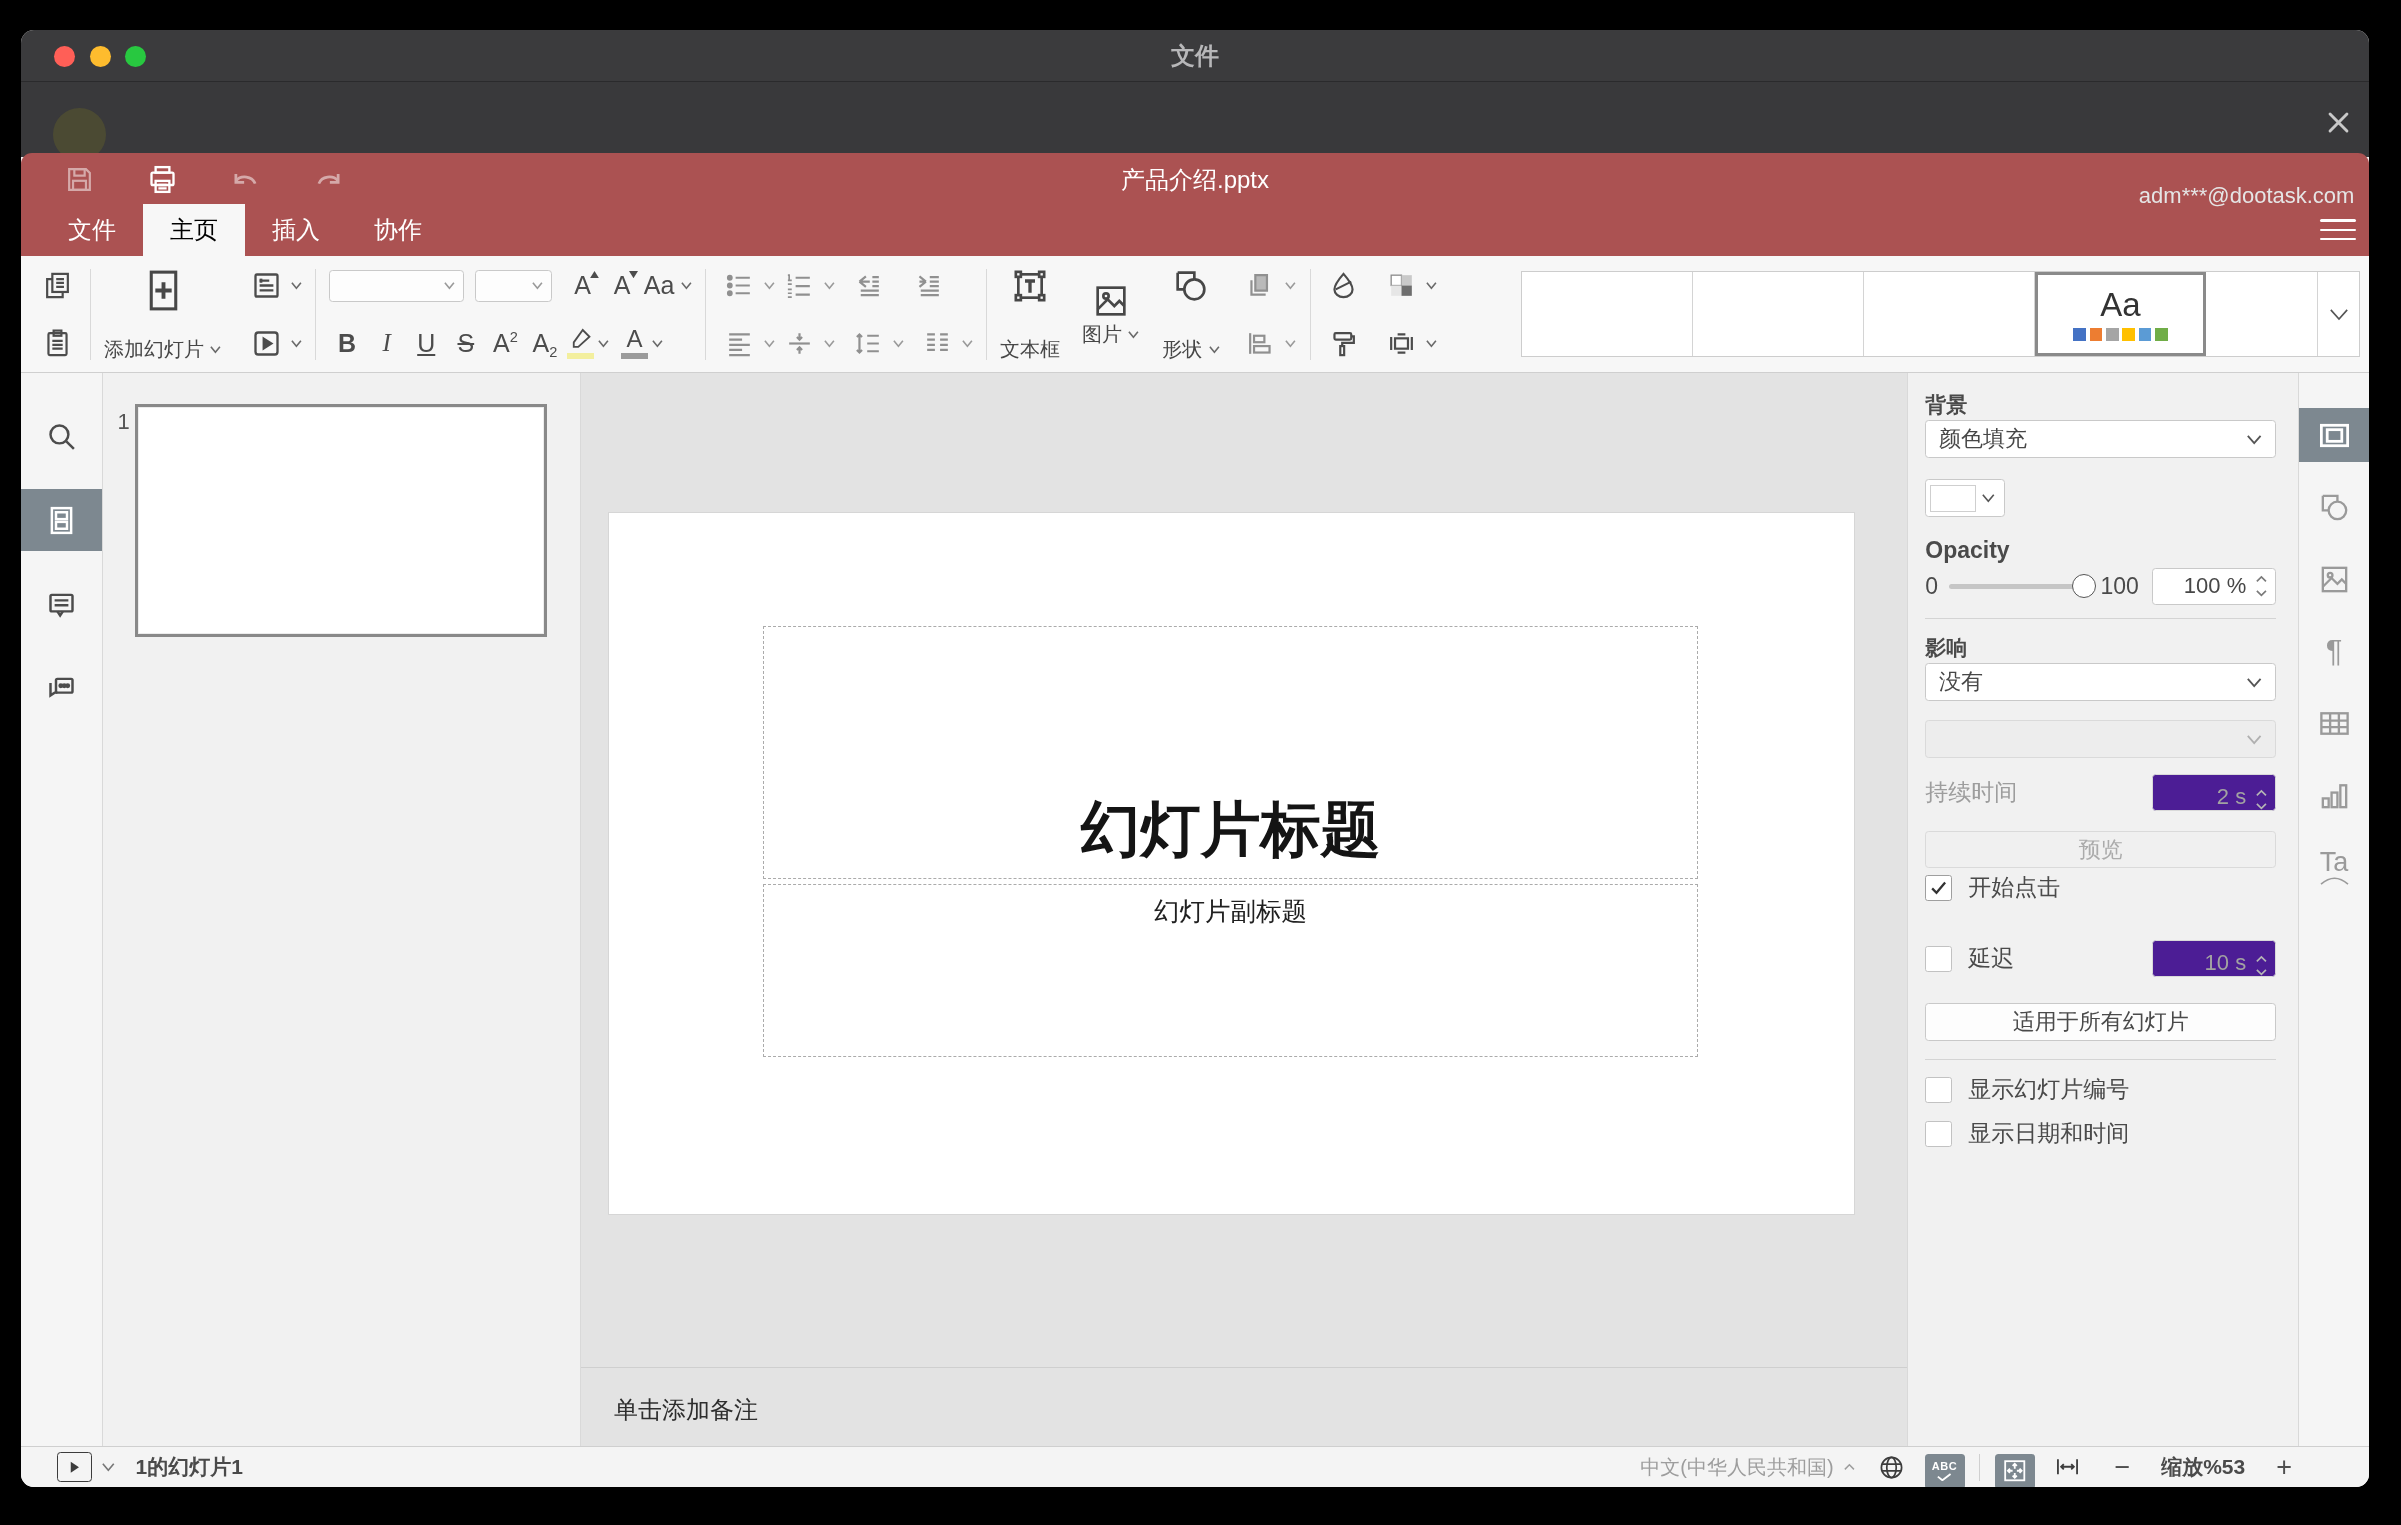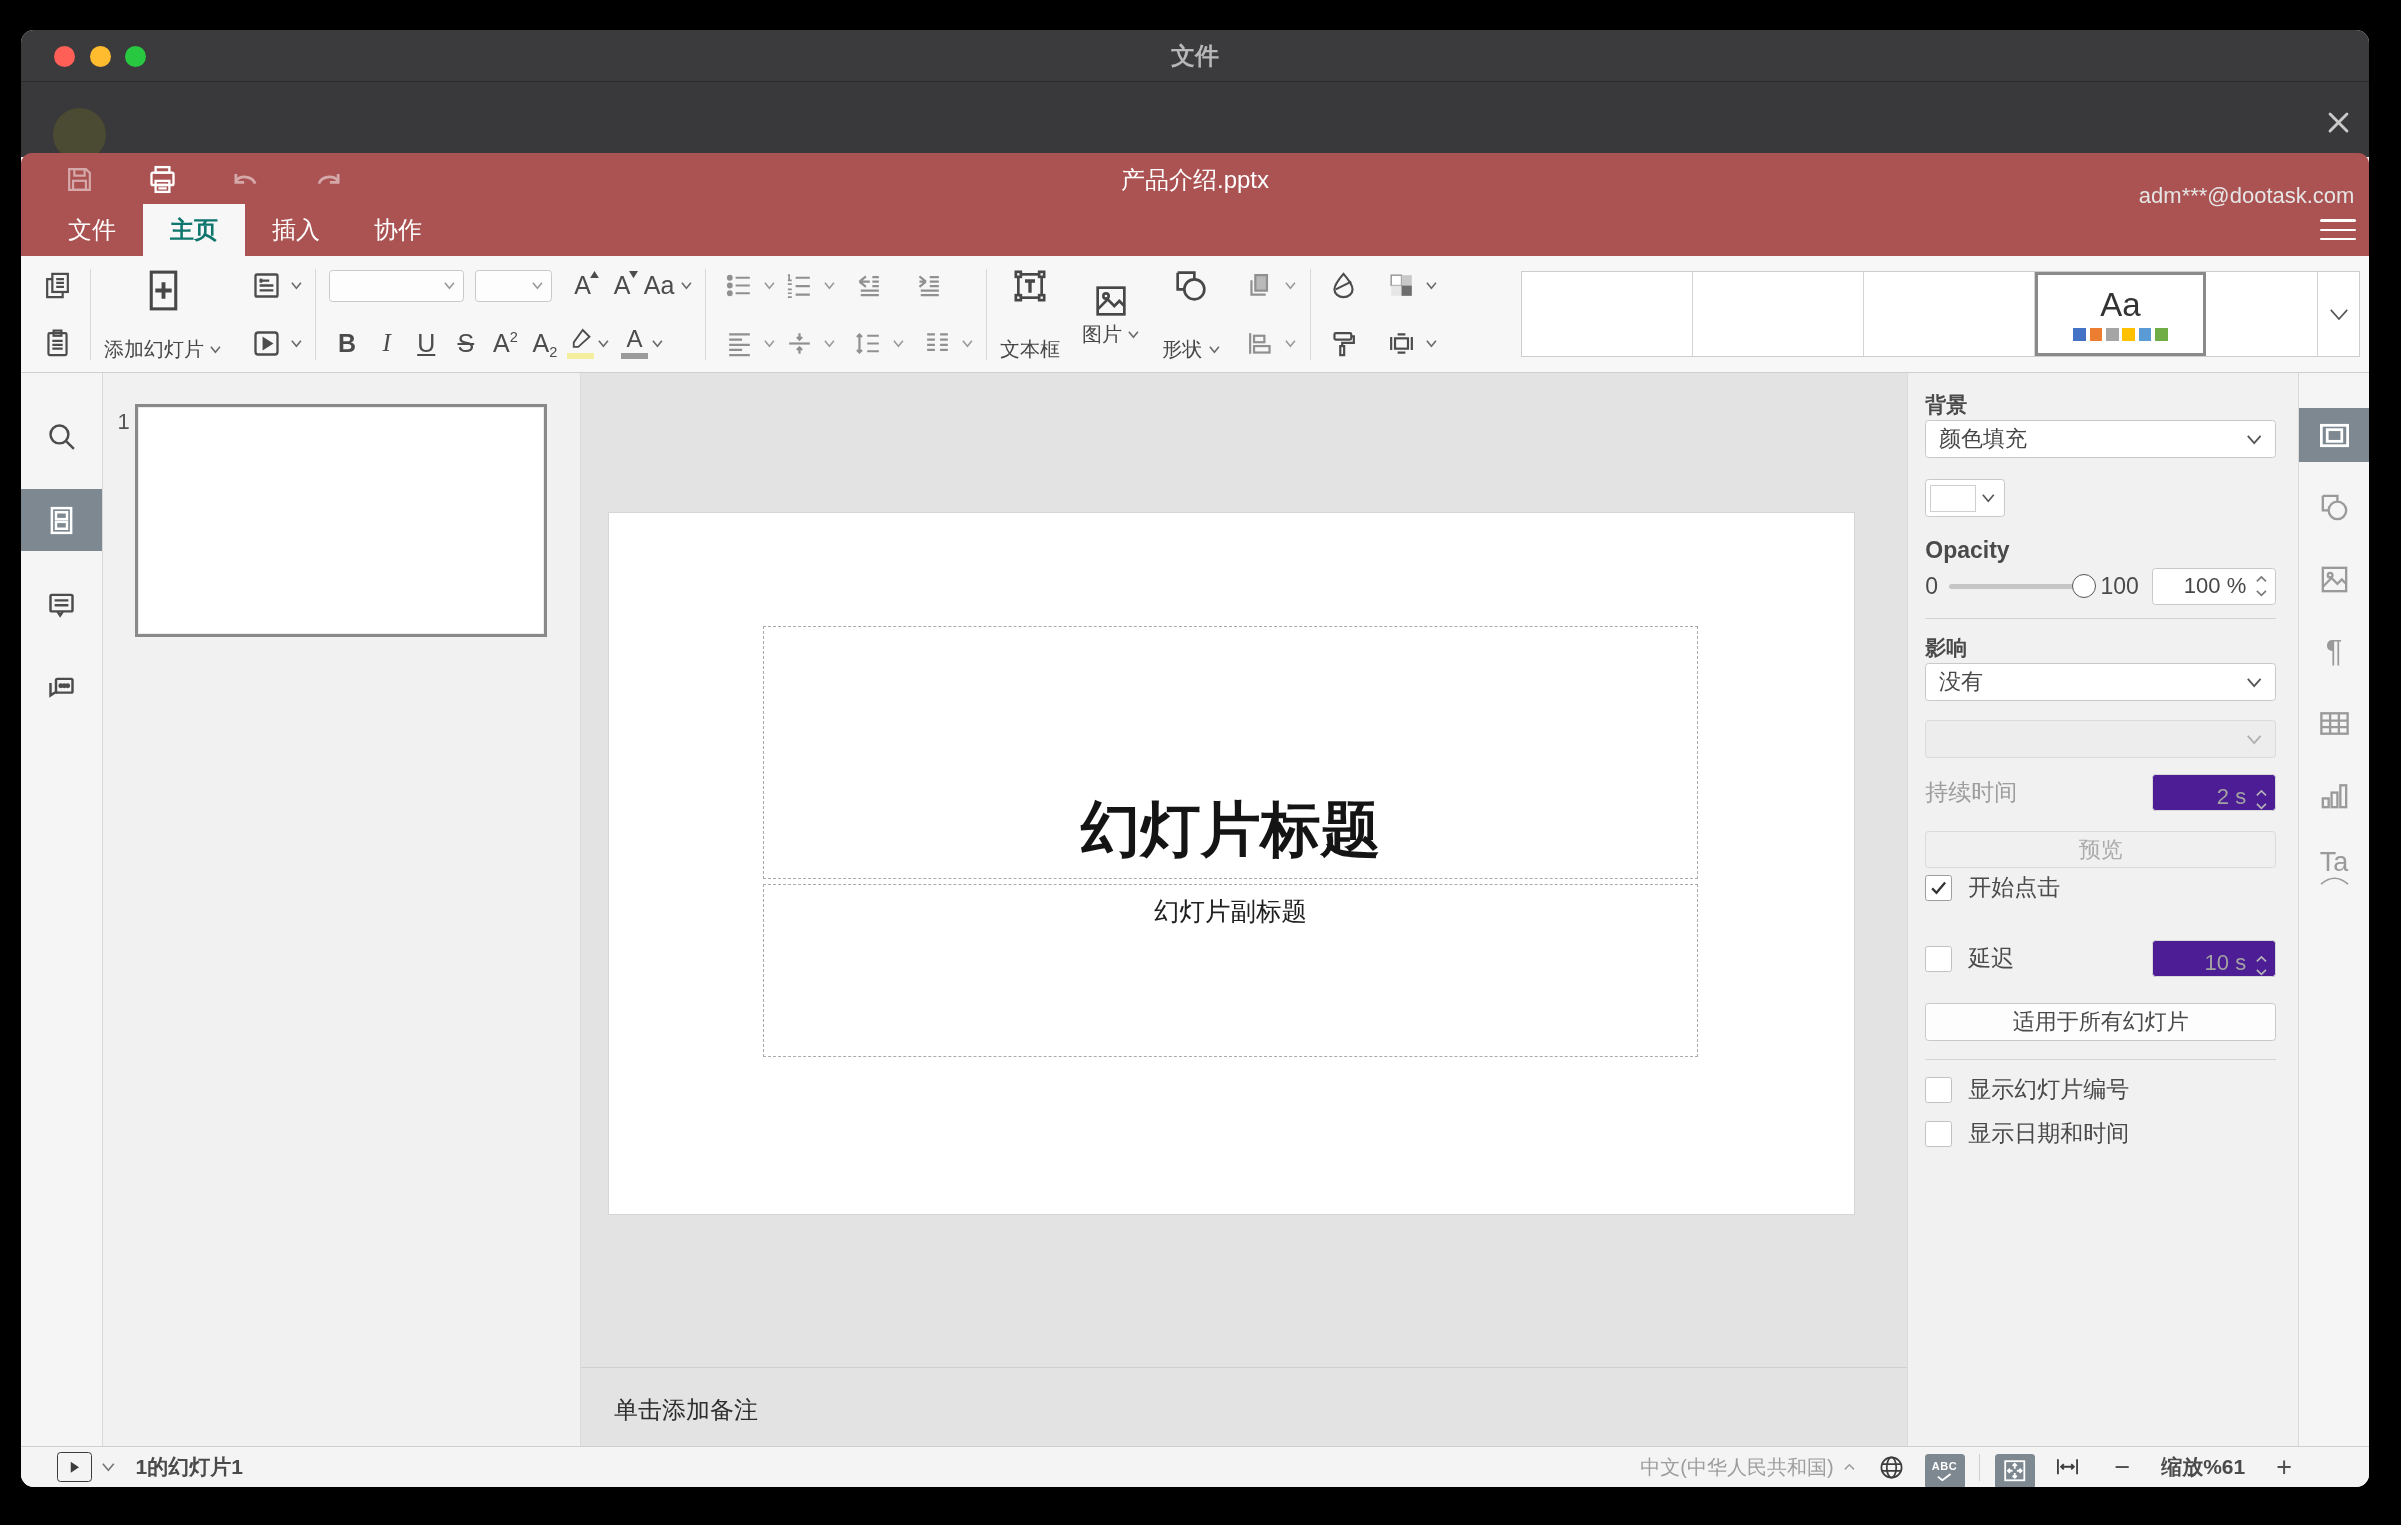--- a/index.html
+++ b/index.html
@@ -19,21 +19,21 @@
 
   
   .redbar { height:103px; background:#ab5252; border-radius:11px 11px 0 0; position:relative; flex:none; margin-top:-3.6px; }
   .quickrow { position:absolute; top:0; left:0; right:0; height:53px; display:flex; align-items:center; padding-left:40px; gap:47px; }
   .qbtn { width:36px; height:36px; display:flex; align-items:center; justify-content:center; color:#fff; }
   .qbtn.dis { opacity:.5; }
   .filename { position:absolute; top:0; height:53px; left:0; right:0; display:flex; align-items:center; justify-content:center; color:#fff; font-size:24px; pointer-events:none; }
   .account { position:absolute; top:16px; height:53px; right:14.6px; display:flex; align-items:center; color:#e5e5e5; font-size:22px; }
   .tabrow { position:absolute; bottom:0; left:0; right:0; height:52px; display:flex; align-items:stretch; padding-left:20px; }
   .tab { color:#fff; font-size:24px; display:flex; align-items:center; padding:0 27px; cursor:pointer; }
-  .tab.active { background:#f7f7f7; color:#0f766e; font-weight:700; }
+  .tab.active { background:#f7f7f7; color:#000000; font-weight:400; }
   .hamburger { position:absolute; right:12.8px; bottom:9px; width:36px; height:35px; display:flex; flex-direction:column; justify-content:center; gap:6.4px; cursor:pointer; }
   .hamburger i { display:block; height:2.7px; background:#fff; border-radius:1.8px; }
 
   
   .toolbar { height:117px; background:#f7f7f7; border-bottom:0.9px solid #cfcfcf; display:flex; align-items:stretch; padding:7.3px 9px 7.3px 16.4px; flex:none; }
   .tb-sep { width:0.9px; background:#d9d9d9; margin:5.5px 12.8px; flex:none; }
   .tb-col { display:flex; flex-direction:column; justify-content:space-between; padding:1.8px 0; }
   .tb-row { display:flex; align-items:center; gap:3.6px; }
   .tb-ic { width:40px; height:40px; display:flex; align-items:center; justify-content:center; color:#4c4c4c; cursor:pointer; }
   .tb-ic.gray { color:#909090; }
@@ -790,19 +790,19 @@
             <path d="M18 12 h-4 M16.5 10 L18.5 12 L16.5 14"></path>
           </svg>
       </div>
       <div class="sb-ic" style="margin-left:12.8px;">
         <svg width="29" height="25.5" viewBox="0 0 24 24" fill="none" stroke="#3c3c3c" stroke-width="1.7">
             <path d="M3 5 v14 M21 5 v14"></path>
             <path d="M6 12 h12 M8.5 9.5 L6 12 L8.5 14.5 M15.5 9.5 L18 12 L15.5 14.5"></path>
           </svg>
       </div>
       <div class="sb-glyph" style="margin-left:27px;"><span>−</span></div>
-      <div class="zoom-text">缩放%61</div>
+      <div class="zoom-text">缩放%53</div>
       <div class="sb-glyph"><span>+</span></div>
     </div>
   </div>
 
 </div>
 
 
 </body></html>

